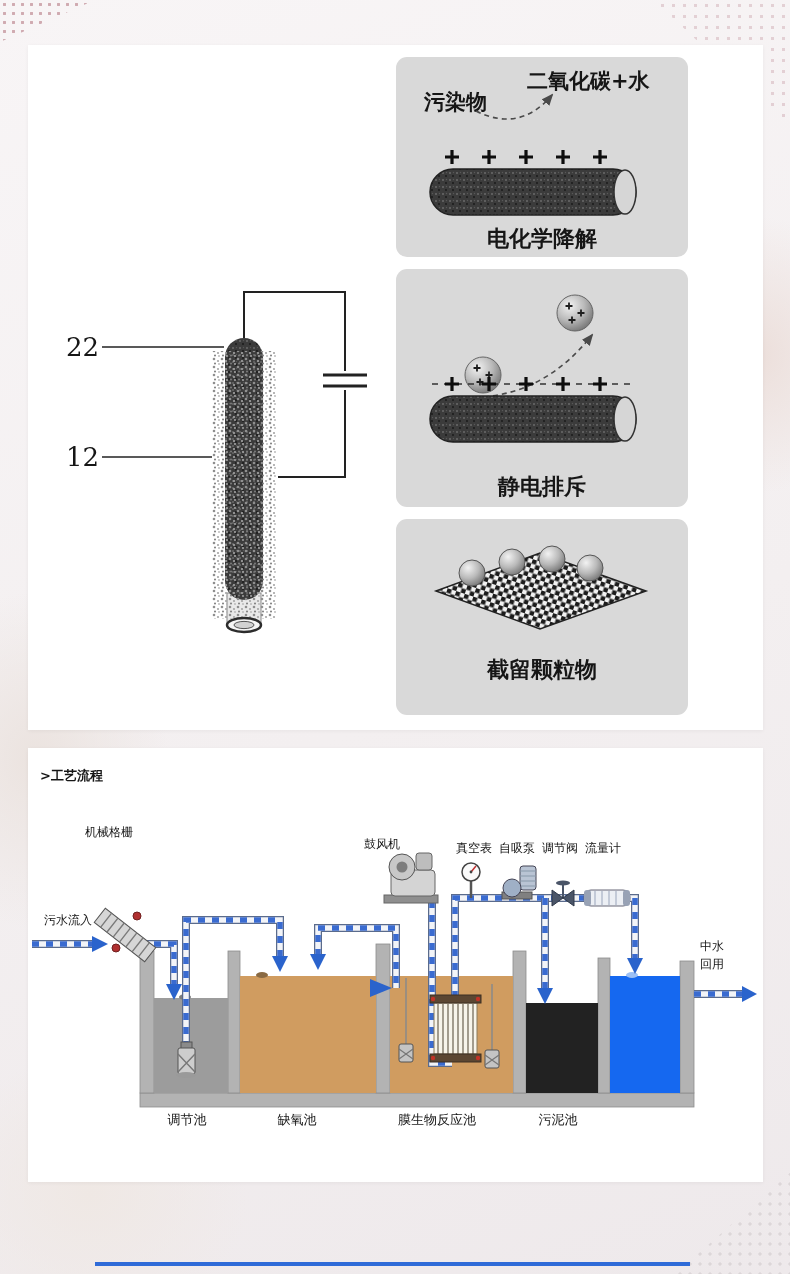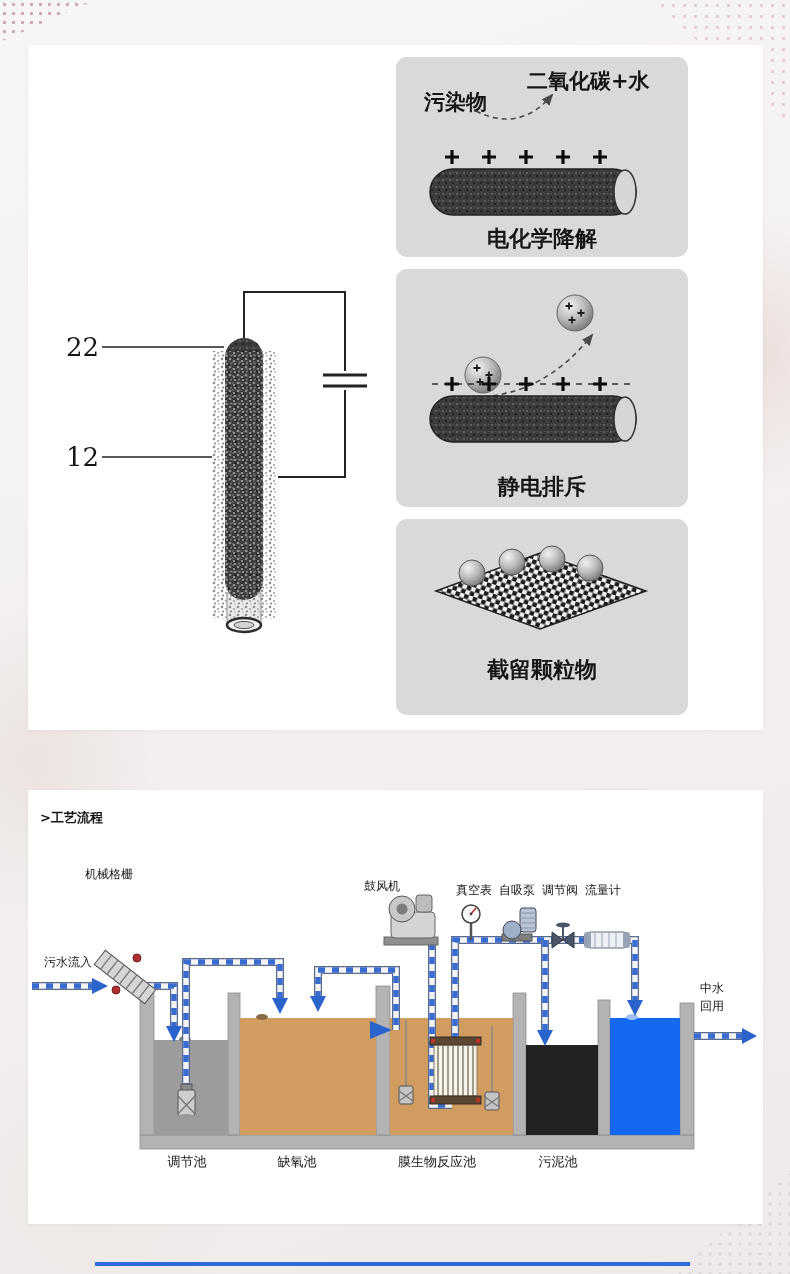--- a/index.html
+++ b/index.html
@@ -3,21 +3,21 @@
 <meta charset="utf-8">
 <style>
   html,body{margin:0;padding:0;}
   body{
     width:790px;height:1274px;position:relative;overflow:hidden;
     background:linear-gradient(160deg,#f8f5f6 0%,#f3eff0 55%,#eeE9eb 100%);
     font-family:"DejaVu Sans",sans-serif;
   }
   .card{position:absolute;left:28px;width:735px;background:#ffffff;box-shadow:0 1px 4px rgba(0,0,0,.05);}
   .card-top{top:45px;height:685px;}
-  .card-bottom{top:790px;height:434px;}
+  .card-bottom{top:748px;height:434px;}
   svg{display:block;}
 
   
   .deco{position:absolute;pointer-events:none;}
   .dots-tr{top:0;right:0;width:155px;height:145px;
     background-image:radial-gradient(circle,#d3b3ba 1.6px,transparent 1.8px);
     background-size:11px 11px;clip-path:polygon(12% 0,100% 0,100% 88%);opacity:.55;}
   .dots-tl{top:0;left:0;width:95px;height:42px;
     background-image:radial-gradient(circle,#a8606c 1.4px,transparent 1.6px);
     background-size:9px 9px;clip-path:polygon(0 0,100% 0,0 100%);opacity:.5;}

